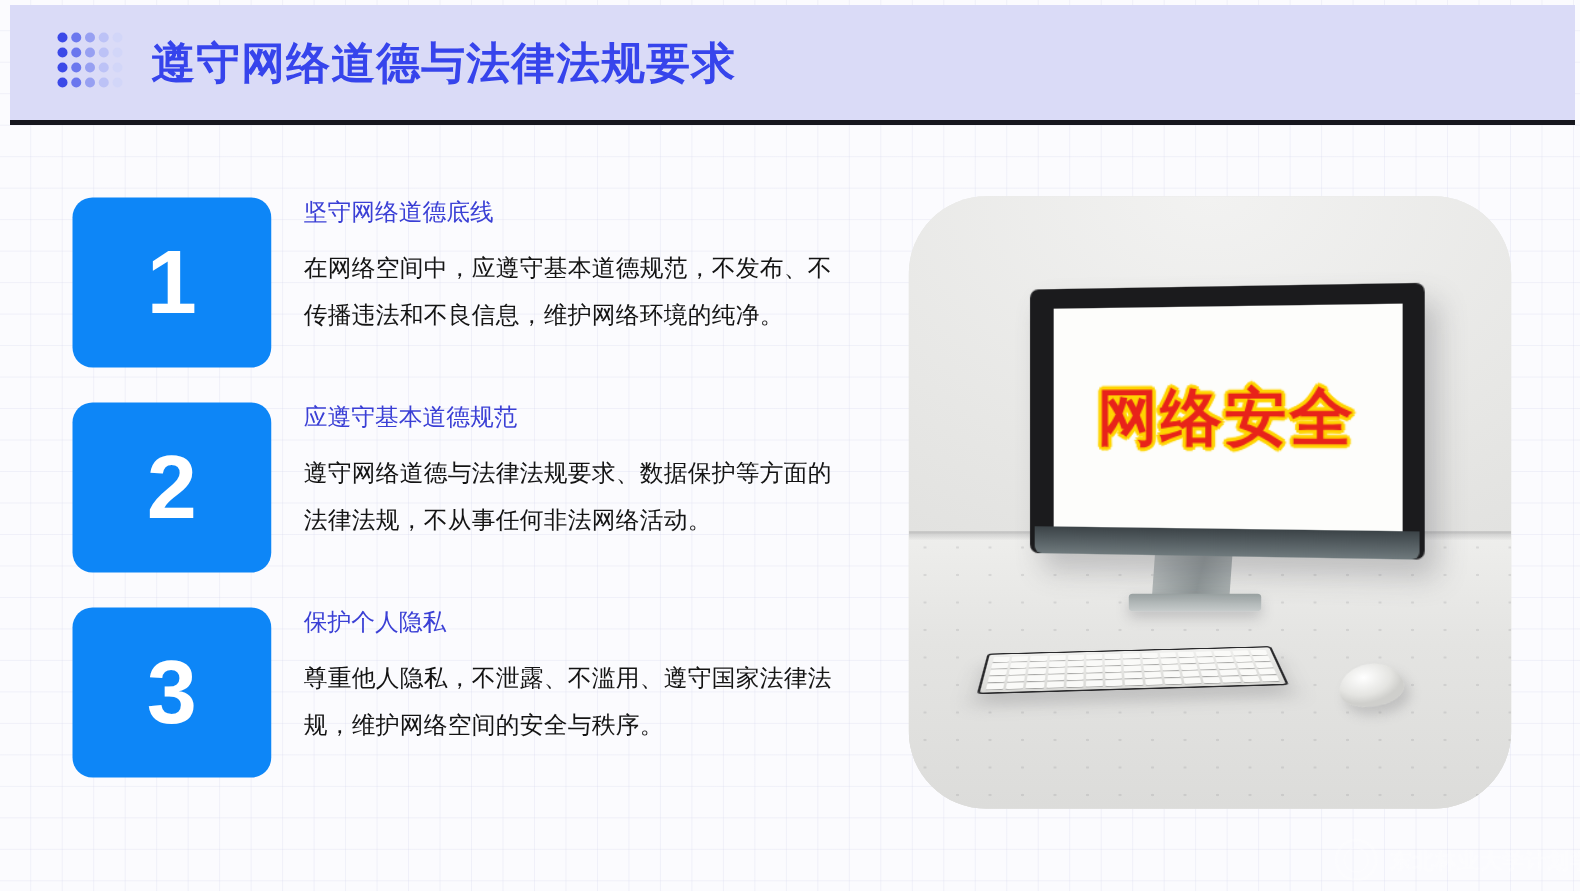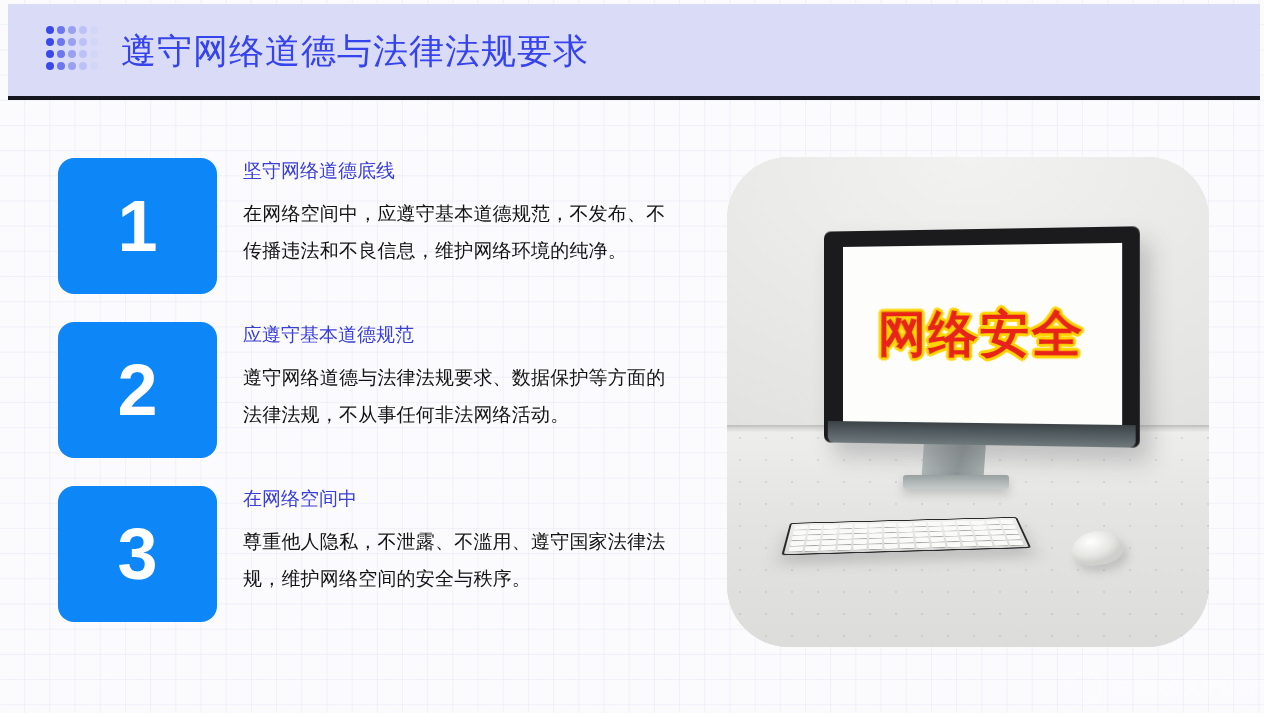--- a/index.html
+++ b/index.html
@@ -79,21 +79,21 @@
     background: #3b49e8;
   }
   .dot-grid i.c2 { background: #6b77ee; }
   .dot-grid i.c3 { background: #97a0f2; }
   .dot-grid i.c4 { background: #bcc2f6; }
   .dot-grid i.c5 { background: #d2d6f8; }
 
   .header-title {
     margin-left: 20px;
     font-size: 35px;
-    font-weight: normal;
+    font-weight: bold;
     color: #3644ec;
     letter-spacing: 1px;
     line-height: 1;
     white-space: nowrap;
   }
 
   
   .list {
     position: absolute;
     left: 58px;
@@ -131,21 +131,20 @@
     color: #3a3fd5;
     line-height: 1.2;
     margin-bottom: 14px;
     white-space: nowrap;
   }
   .item-desc {
     font-size: 19px;
     color: #141414;
     line-height: 1.95;
     letter-spacing: 0.2px;
-    font-family: Liberation Mono, monospace;
   }
 
   
   .picture {
     position: absolute;
     left: 727px;
     top: 157px;
     width: 482px;
     height: 490px;
     border-radius: 62px;
@@ -372,21 +371,21 @@
       <div class="num-box">2</div>
       <div class="item-body">
         <div class="item-heading">应遵守基本道德规范</div>
         <div class="item-desc">遵守网络道德与法律法规要求、数据保护等方面的法律法规，不从事任何非法网络活动。</div>
       </div>
     </div>
 
     <div class="list-item">
       <div class="num-box">3</div>
       <div class="item-body">
-        <div class="item-heading">在网络空间中</div>
+        <div class="item-heading">保护个人隐私</div>
         <div class="item-desc">尊重他人隐私，不泄露、不滥用、遵守国家法律法规，维护网络空间的安全与秩序。</div>
       </div>
     </div>
 
   </div>
 
   <div class="picture">
     <div class="photo">
       <div class="desk"></div>
       <div class="desk-edge"></div>

